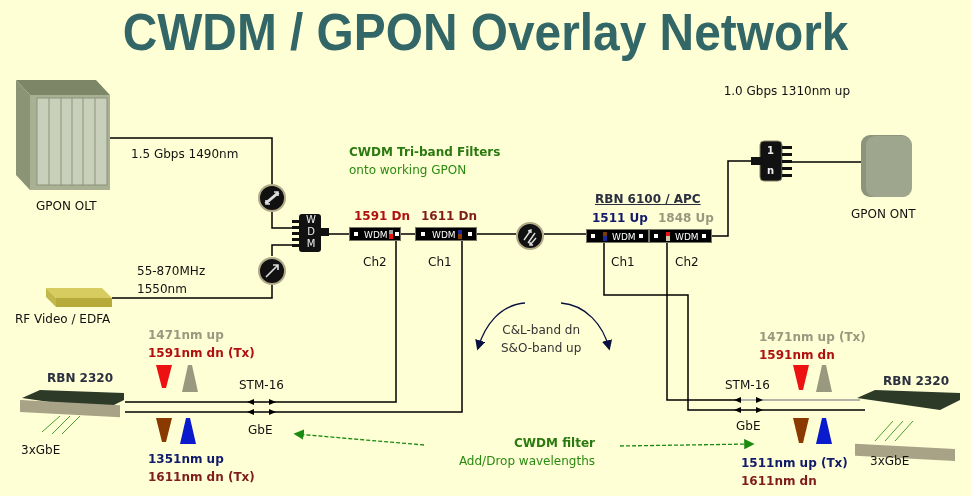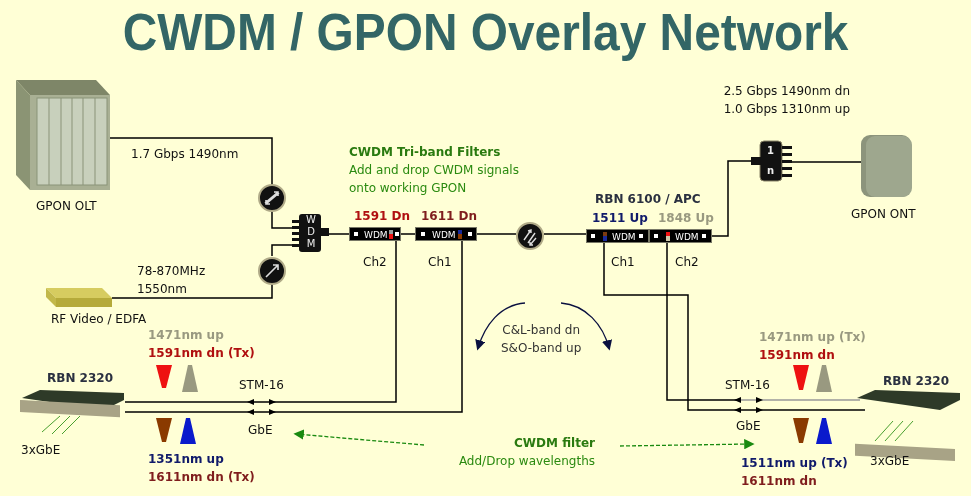--- a/index.html
+++ b/index.html
@@ -186,33 +186,32 @@
   <div>D</div>
   <div>M</div>
 </div>
 
 <div class="abs bold" style="left:767px;top:141px;font-size:10px;color:#eee;line-height:20px;">
   <div>1</div>
   <div>n</div>
 </div>
 
 <div class="abs lbl" style="left:131px;top:145px;">
-  <div>1.7 Gbps 1490nm</div>
+  <div>1.5 Gbps 1490nm</div>
 </div>
 <div class="abs lbl" style="left:36px;top:197px;">GPON  OLT</div>
 
 <div class="abs lbl" style="left:137px;top:262px;">
-  <div>78-870MHz</div>
+  <div>55-870MHz</div>
   <div>1550nm</div>
 </div>
-<div class="abs lbl" style="left:15px;top:310px;margin-left:36px;">RF Video / EDFA</div>
+<div class="abs lbl" style="left:15px;top:310px;">RF Video / EDFA</div>
 
 <div class="abs lbl" style="left:349px;top:143px;">
   <div class="green-b">CWDM Tri-band Filters</div>
-  <div class="green">Add and drop CWDM signals</div>
   <div class="green">onto working GPON</div>
 </div>
 
 <div class="abs lbl bold red" style="left:354px;top:207px;">1591 Dn</div>
 <div class="abs lbl bold brown" style="left:421px;top:207px;">1611 Dn</div>
 
 <div class="wdmbox" style="left:349px;top:227px;width:52px;">
   <span class="dot" style="left:4px;"></span>
   <span class="txt" style="left:14px;">WDM</span>
   <span class="ind" style="left:39px;background:#999;"></span>
@@ -222,21 +221,21 @@
 <div class="wdmbox" style="left:415px;top:227px;width:62px;">
   <span class="dot" style="left:5px;"></span>
   <span class="txt" style="left:16px;">WDM</span>
   <span class="ind" style="left:42px;background:#1a2a9a;"></span>
   <span class="ind2" style="left:42px;background:#8a3a00;top:6px;"></span>
   <span class="dot" style="left:52px;"></span>
 </div>
 <div class="abs lbl" style="left:363px;top:253px;">Ch2</div>
 <div class="abs lbl" style="left:428px;top:253px;">Ch1</div>
 
-<div class="abs lbl bold dark" style="left:595px;top:190px;">RBN 6100 / APC</div>
+<div class="abs lbl bold dark" style="left:595px;top:190px;text-decoration:underline;">RBN 6100 / APC</div>
 <div class="abs lbl bold navy" style="left:592px;top:209px;">1511 Up</div>
 <div class="abs lbl bold grey" style="left:658px;top:209px;">1848 Up</div>
 
 <div class="wdmbox" style="left:586px;top:229px;width:63px;">
   <span class="dot" style="left:4px;"></span>
   <span class="ind" style="left:16px;background:#7a3a10;"></span>
   <span class="ind2" style="left:16px;background:#1a2a9a;top:6px;"></span>
   <span class="txt" style="left:25px;">WDM</span>
   <span class="dot" style="left:52px;"></span>
 </div>
@@ -244,21 +243,20 @@
   <span class="dot" style="left:4px;"></span>
   <span class="ind" style="left:16px;background:#ee1111;"></span>
   <span class="ind2" style="left:16px;background:#ccc8a8;top:6px;"></span>
   <span class="txt" style="left:25px;">WDM</span>
   <span class="dot" style="left:52px;"></span>
 </div>
 <div class="abs lbl" style="left:611px;top:253px;">Ch1</div>
 <div class="abs lbl" style="left:675px;top:253px;">Ch2</div>
 
 <div class="abs lbl" style="left:710px;top:82px;text-align:right;width:140px;">
-  <div>2.5 Gbps 1490nm dn</div>
   <div>1.0 Gbps 1310nm up</div>
 </div>
 <div class="abs lbl" style="left:851px;top:205px;">GPON  ONT</div>
 
 <div class="abs lbl" style="left:501px;top:321px;text-align:center;color:#333;">
   <div>C&amp;L-band dn</div>
   <div>S&amp;O-band up</div>
 </div>
 
 <div class="abs lbl bold dark" style="left:47px;top:369px;">RBN 2320</div>

